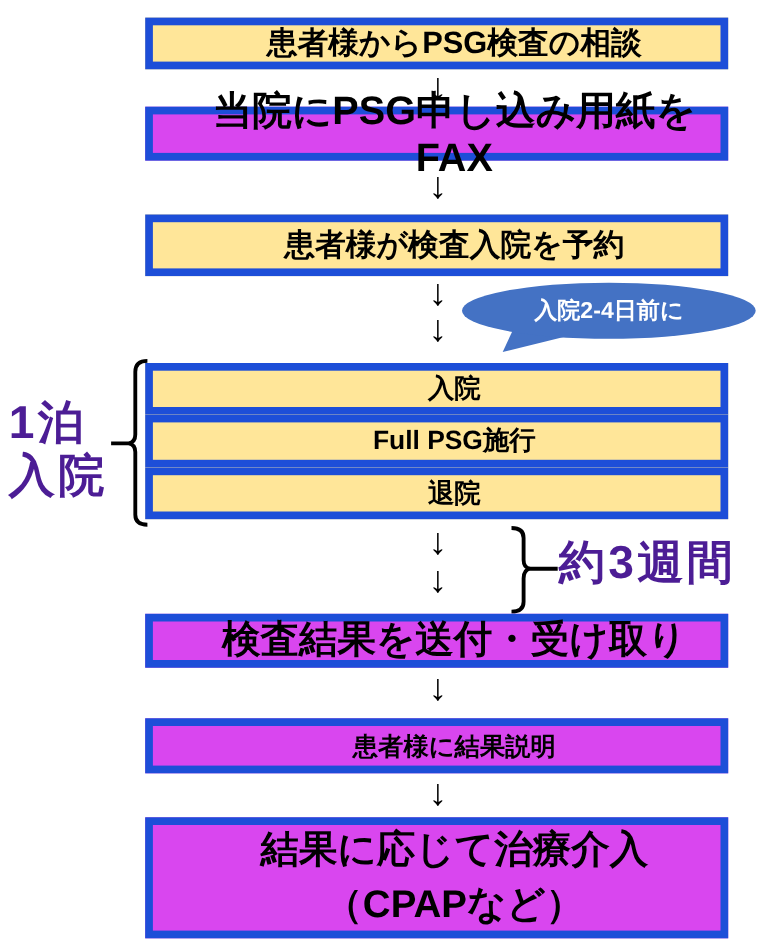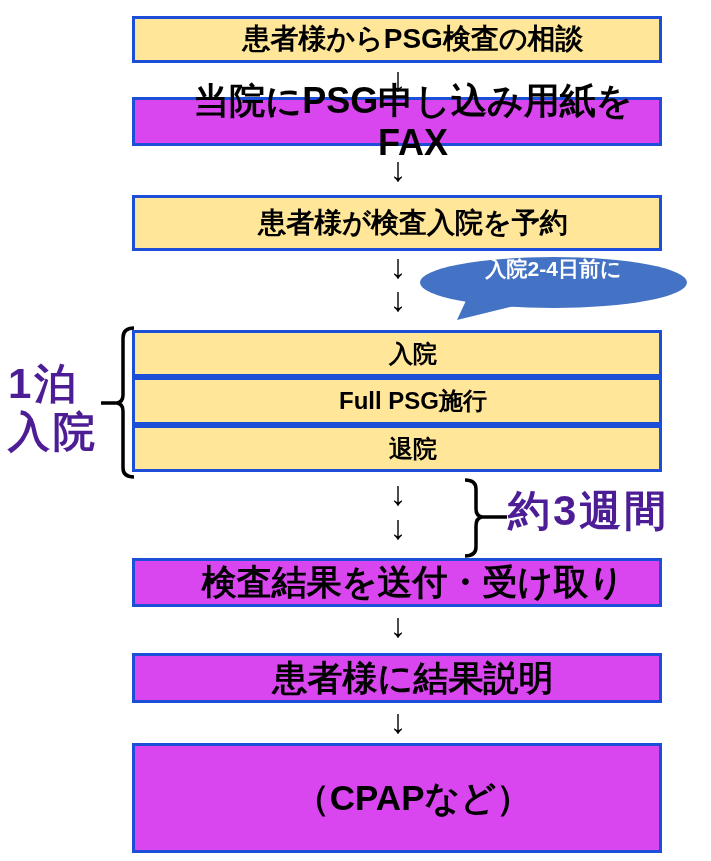--- a/index.html
+++ b/index.html
@@ -7,21 +7,21 @@
     position:relative;
     width:711px;height:861px;
     background:#ffffff;
     font-family:"Liberation Sans","DejaVu Sans",sans-serif;
     color:#000;
     overflow:hidden;
   }
   .box{
     position:absolute;
     left:132px;width:530px;
-    border:3px solid #1d4ed8;
+    border:7px solid #1d4ed8;
     box-sizing:border-box;
     background:#FFE699;
     display:flex;align-items:center;justify-content:center;
     font-weight:bold;text-align:center;
     line-height:1.15;
     padding-left:32px;
   }
   .box.blue{background:#d946ef;}
   .box.col{flex-direction:column;}
   .arrow{
@@ -31,21 +31,21 @@
     font-weight:bold;
     font-size:34px;line-height:34px;
     color:#000;
   }
   .callout{
     position:absolute;
     left:420px;top:257px;width:267px;height:51px;
     background:#4472C4;
     border-radius:50%;
     color:#fff;font-weight:bold;font-size:21px;line-height:24px;
-    display:flex;flex-direction:column;align-items:center;justify-content:space-between;
+    display:flex;flex-direction:column;align-items:center;justify-content:center;
     text-align:center;
     z-index:2;
   }
   .callout-tail{position:absolute;left:445px;top:290px;z-index:1;}
   .red-label{
     position:absolute;
     color:#4c1d95;
     font-weight:bold;
   }
   .overnight{
@@ -118,23 +118,24 @@
     <path d="M 3,3 Q 14,3 14,12 L 14,32 Q 14,39 20,40 L 45,40 L 20,40 Q 14,41 14,49 L 14,70 Q 14,79 3,79" fill="none" stroke="#000" stroke-width="3.5"></path>
   </svg>
   <div class="red-label duration">約3週間</div>
 
   <div class="box blue" style="top:558px;height:49px;font-size:35px;">
     <span>検査結果を送付・受け取り</span>
   </div>
 
   <div class="arrow" style="top:608px;">↓</div>
 
-  <div class="box blue" style="top:653px;height:50px;font-size:35px;">
+  <div class="box blue" style="top:653px;height:50px;font-size:23px;">
     <span>患者様に結果説明</span>
   </div>
 
   <div class="arrow" style="top:704px;">↓</div>
 
   <div class="box blue col" style="top:743px;height:110px;font-size:35px;line-height:50px;">
+    <div>結果に応じて治療介入</div>
     <div>（CPAPなど）</div>
   </div>
 
 </div>
 
 </body></html>

